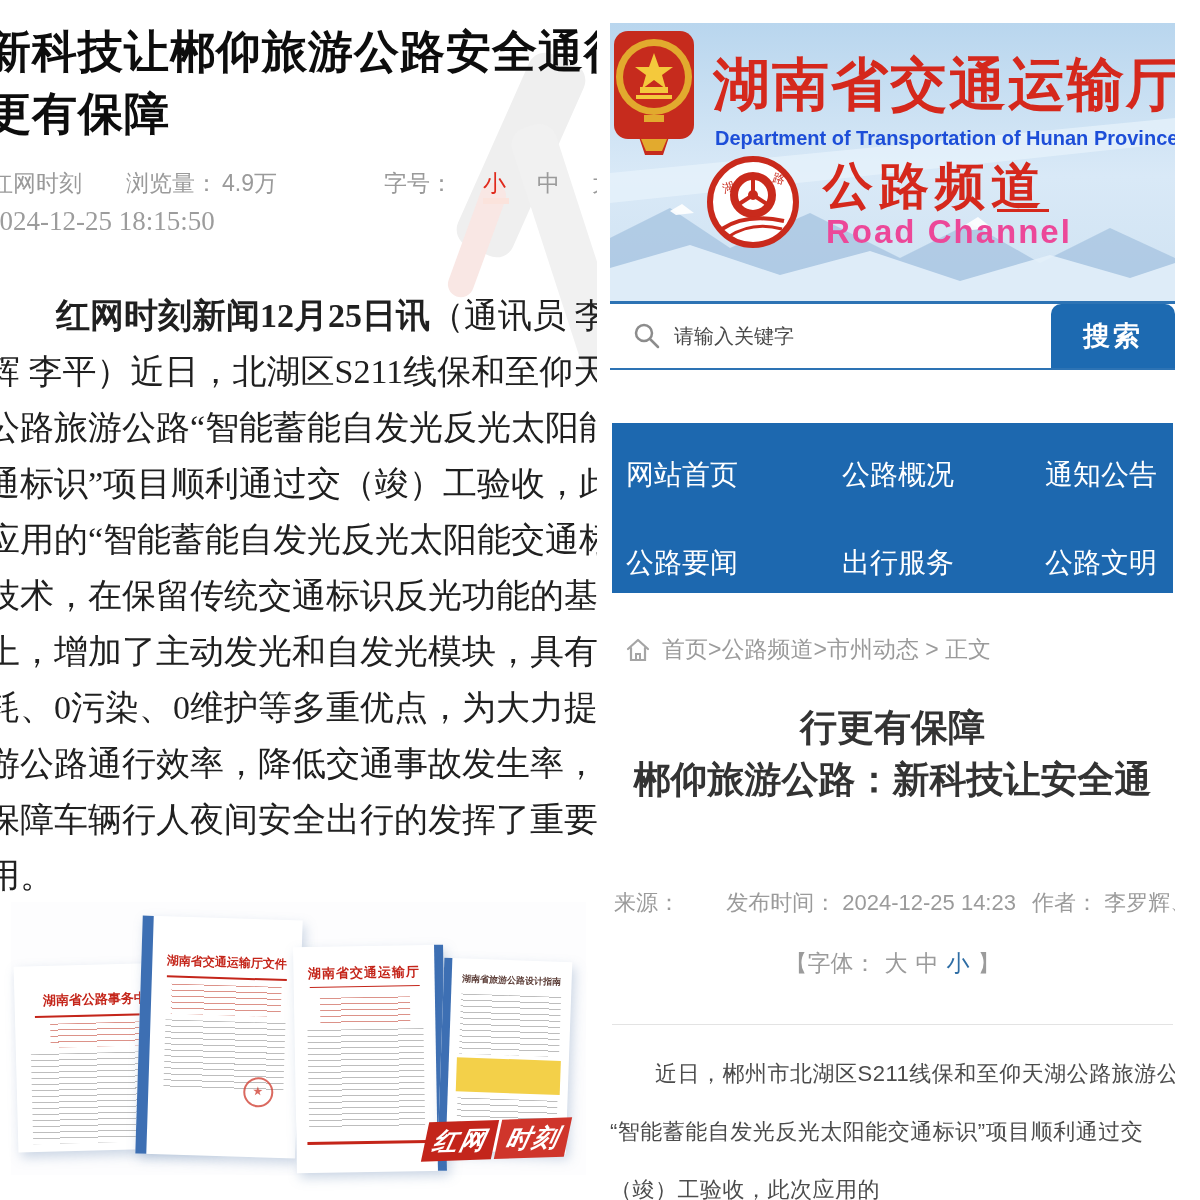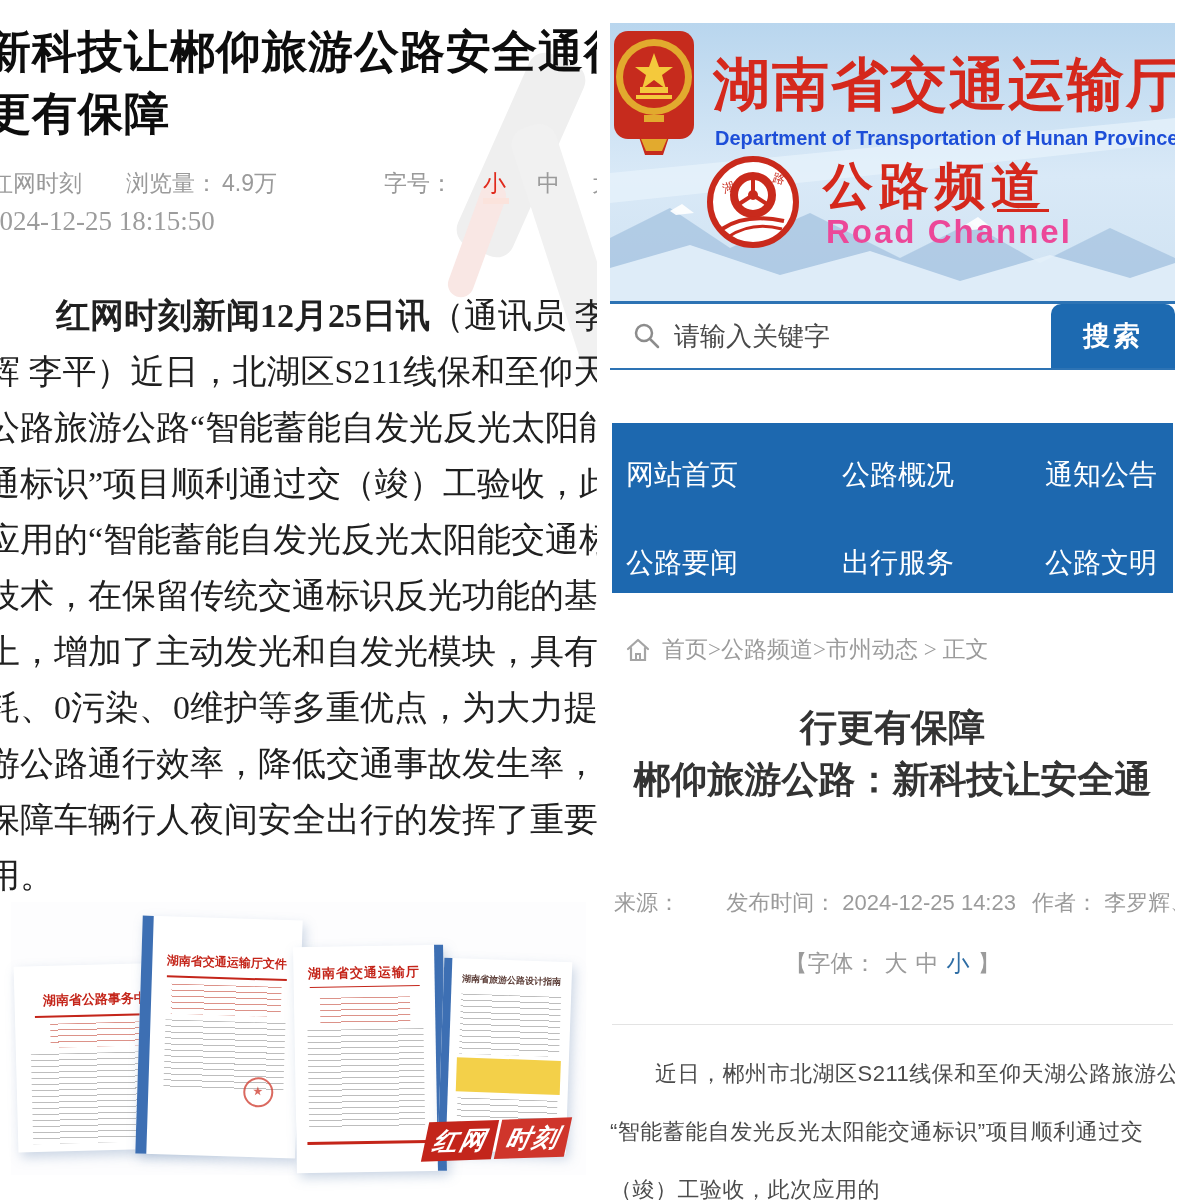--- a/index.html
+++ b/index.html
@@ -57,30 +57,30 @@
   .gov-sub { position:absolute; left:105px; top:104px; font-size:20px; font-weight:700; color:#1d4ed8; white-space:nowrap; }
   .chan-cn { position:absolute; left:213px; top:130px; font-size:50px; font-weight:800; color:#d5281c;
              letter-spacing:6px; white-space:nowrap; }
   .chan-bar { position:absolute; left:387px; top:186px; width:52px; height:3px; background:#d5281c; }
   .chan-en { position:absolute; left:216px; top:190px; font-size:33px; font-weight:600; color:#ec4899;
              letter-spacing:2px; white-space:nowrap; }
 
   #r-search { position:absolute; left:0; top:301px; width:565px; height:69px; display:flex;
               border-top:3px solid #2d73b4; border-bottom:2px solid #2d73b4; background:#fff; }
   .s-input { flex:1; display:flex; align-items:center; padding-left:22px; }
-  .s-ph { font-size:26px; color:#4a4a4a; margin-left:12px; }
+  .s-ph { font-size:20px; color:#4a4a4a; margin-left:12px; }
   .s-btn { width:124px; background:#1d6ab1; color:#fff; font-size:27px; font-weight:700;
            border:none; border-radius:10px 10px 0 0; letter-spacing:3px; cursor:pointer;
            font-family:"Liberation Sans",sans-serif; }
 
   #r-nav { position:absolute; left:2px; top:423px; width:561px; height:170px; background:#1d68af; }
   .nav-item { position:absolute; color:#fff; font-size:28px; white-space:nowrap; cursor:pointer; }
 
   #r-crumbs { position:absolute; left:14px; top:634px; display:flex; align-items:center;
-              font-size:23px; color:#9b9b9b; white-space:pre;font-family:Liberation Serif, serif; }
+              font-size:23px; color:#9b9b9b; white-space:pre; }
   #r-crumbs .crumb { cursor:pointer; }
   #r-crumbs svg { margin-right:10px; }
 
   .r-title { position:absolute; left:0; top:702px; width:565px; text-align:center;
              font-size:37px; line-height:52px; font-weight:800; color:#333; }
   .r-meta { position:absolute; left:4px; top:888px; width:561px; font-size:22px; color:#9b9b9b; white-space:nowrap; }
   .r-meta .gap1 { margin-left:40px; } .r-meta .gap2 { margin-left:10px; }
   .r-fontrow { position:absolute; left:0; top:948px; width:565px; text-align:center;
                font-size:23px; color:#9b9b9b; }
   .r-fontrow span { margin:0 4px; }

